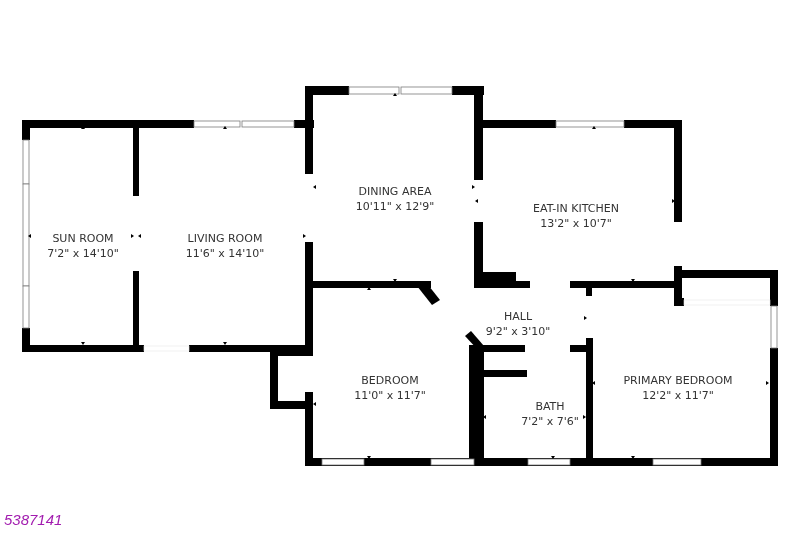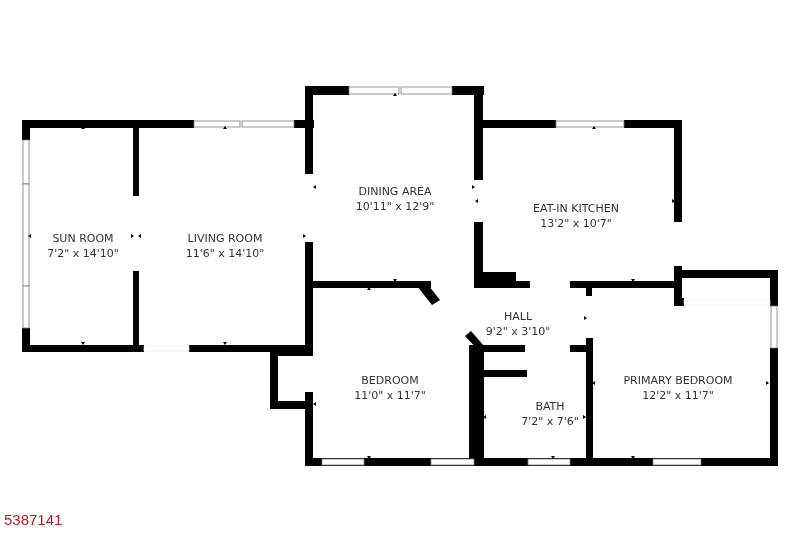--- a/index.html
+++ b/index.html
@@ -11,21 +11,21 @@
     .tick { fill: #000000; }
     .room-label {
       font-family: "DejaVu Sans", sans-serif;
       font-size: 11px;
       fill: #333333;
       text-anchor: middle;
     }
     .listing-id {
       position: absolute; left: 4px; top: 511px;
       font-family: "Liberation Sans", sans-serif;
-      font-size: 15px; color: #b91c1c;
+      font-size: 15px; color: #a21caf; font-style: italic;
     }
   </style>
 </head>
 <body>
 
 <svg id="plan" viewBox="0 0 800 536" xmlns="http://www.w3.org/2000/svg">
 
   <g>
 
     <rect class="wall" x="22" y="120" width="172" height="8"></rect>

